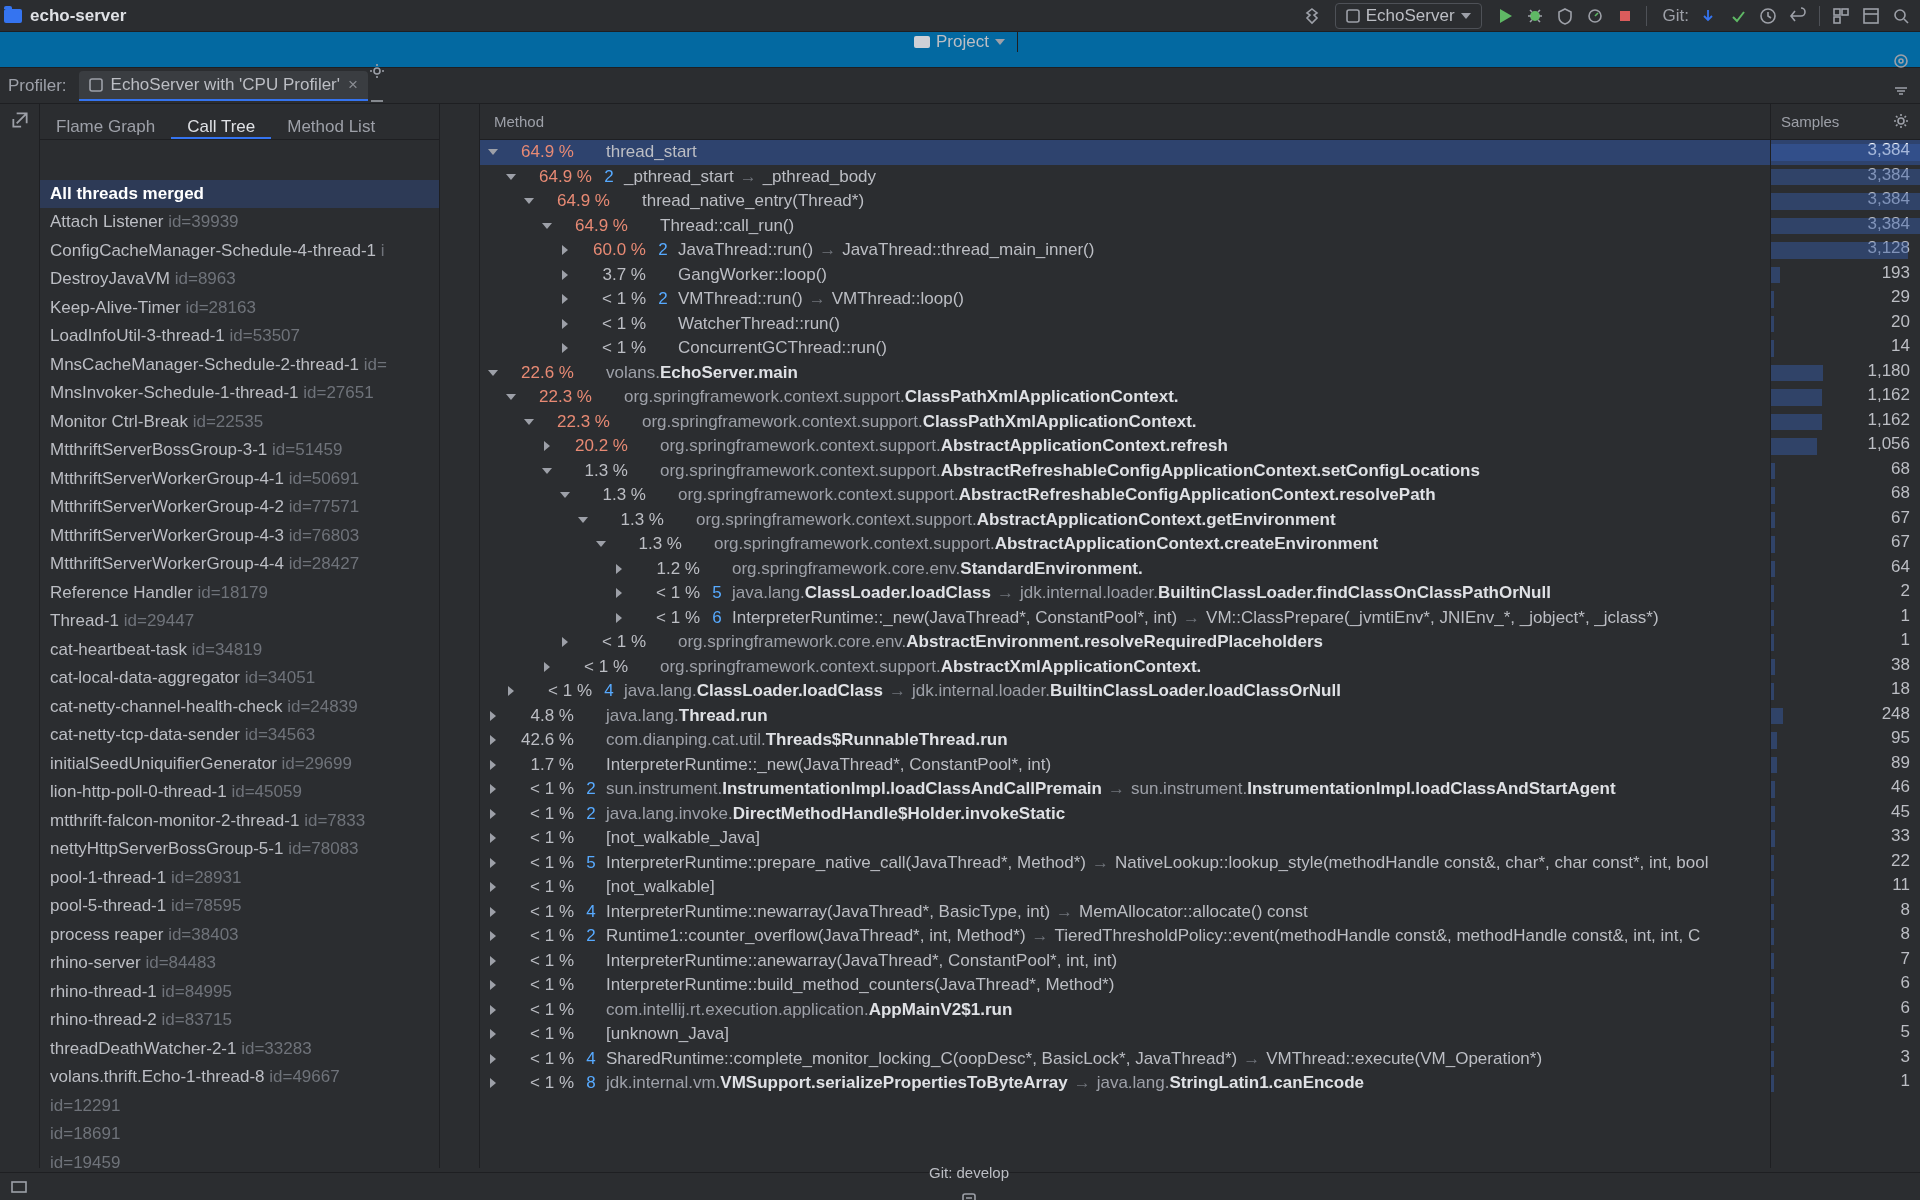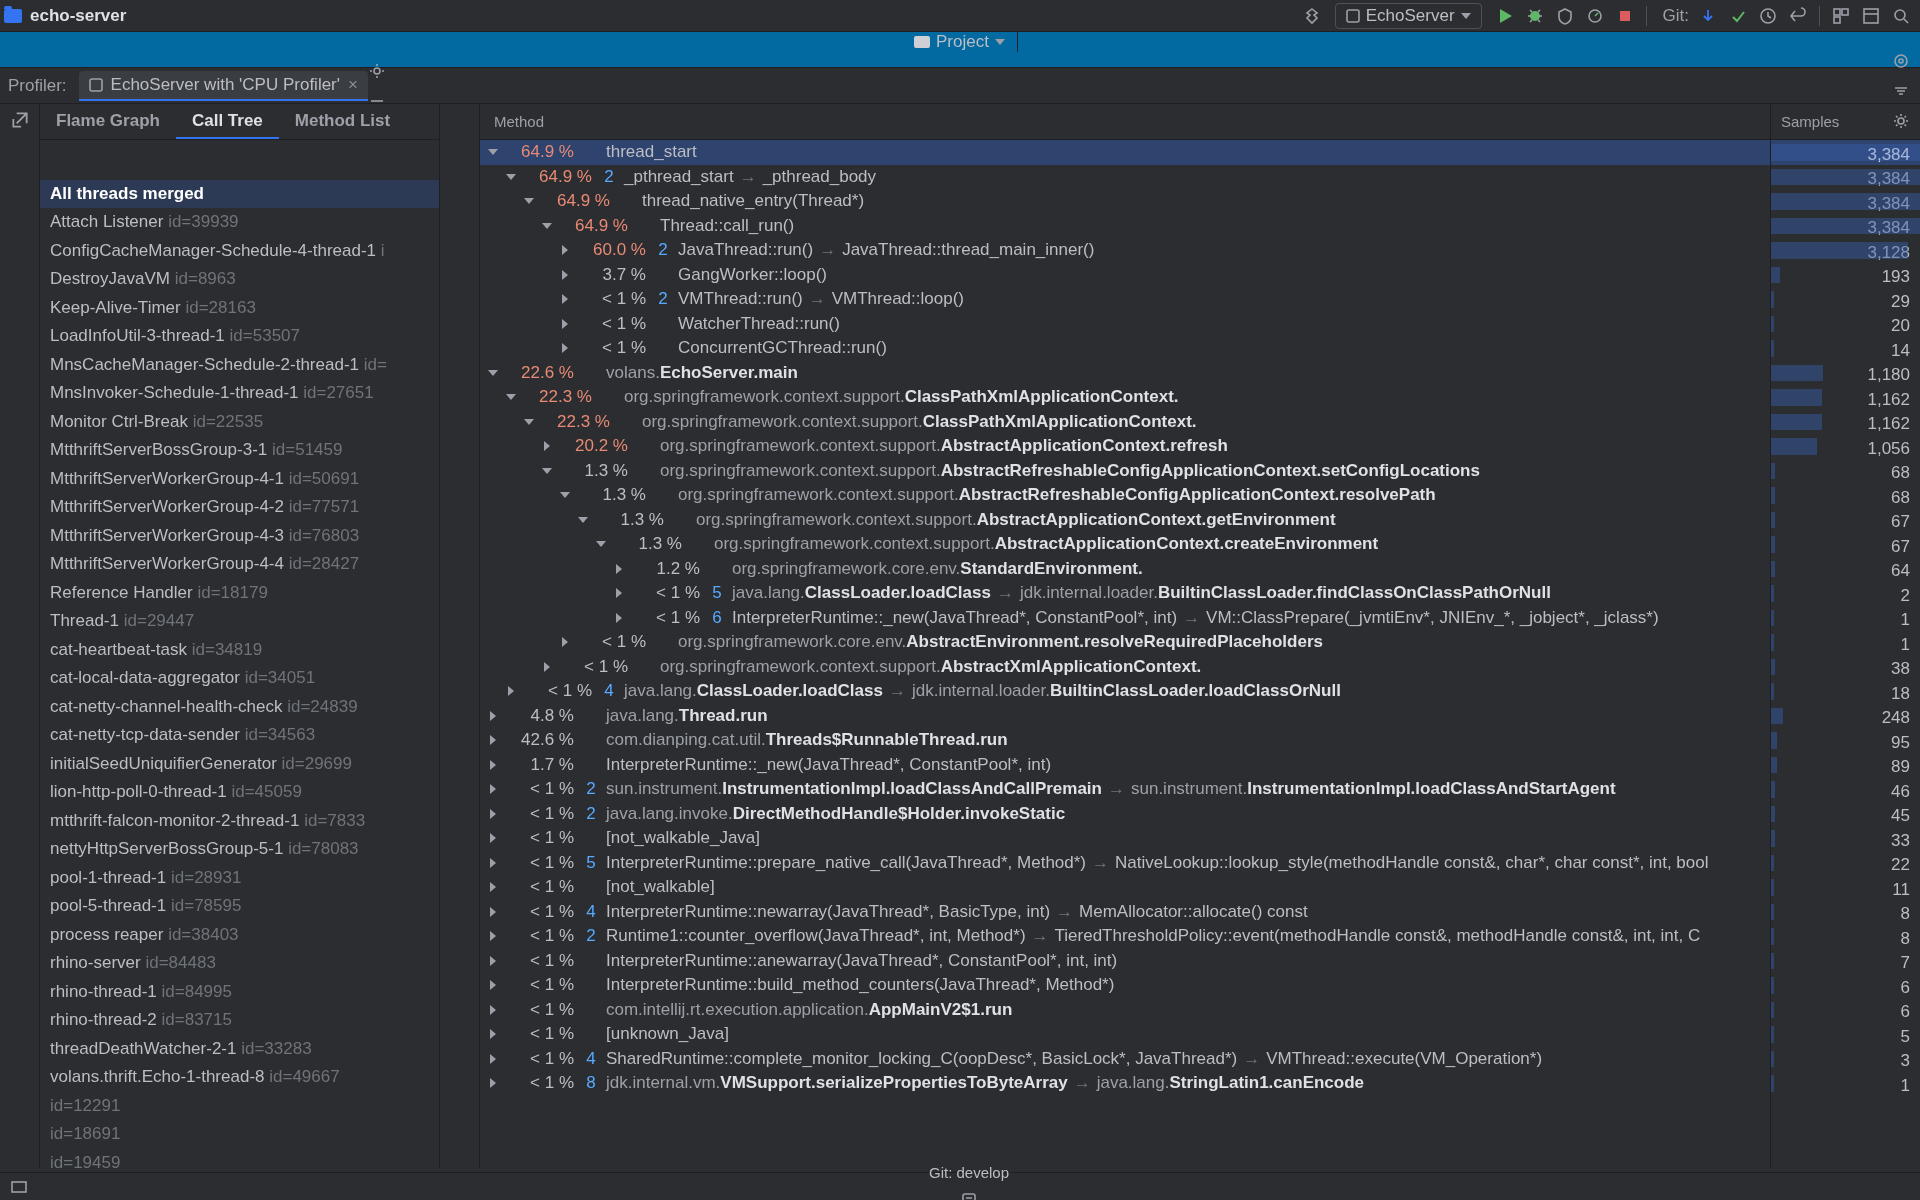--- a/index.html
+++ b/index.html
@@ -31,21 +31,21 @@
 .profilerrow .tab .close { color: #8a8d93; }
 .profilerrow .right { margin-left: auto; display: flex; gap: 12px; padding-right: 10px; }
 
 
 .main { display: flex; height: calc(100% - 36px - 36px - 36px - 28px); }
 .gutter { width: 40px; background: #2b2d30; border-right: 1px solid #1e1f22; display:flex; flex-direction:column; align-items:center; padding-top:6px; gap:8px; }
 .gutter .g-ico { width: 20px; height: 20px; display:flex; align-items:center; justify-content:center; }
 
 .left { width: 400px; background: #2b2d30; border-right: 1px solid #1e1f22; display: flex; flex-direction: column; }
 .subtabs { height: 36px; display:flex; align-items:stretch; border-bottom: 1px solid #1e1f22; }
-.subtabs .st { padding: 0 16px; display:flex; align-items:center; color:#9da0a8; border-bottom: 2px solid transparent; font-weight: bold; }
+.subtabs .st { padding: 0 16px; display:flex; align-items:flex-end; color:#9da0a8; border-bottom: 2px solid transparent; }
 .subtabs .st.active { color:#dfe1e5; border-bottom-color:#3574f0; }
 
 .threadlist { flex: 1; overflow: hidden; }
 .threadlist .header { background:#2d3a56; color:#fff; font-weight:600; padding: 4px 10px; margin-top: 40px; }
 .threadlist .item { padding: 2px 10px; white-space: nowrap; line-height: 24.5px; }
 .threadlist .item .id { color: #6f737a; }
 
 .right { flex: 1; display: flex; flex-direction: column; min-width: 0; }
 .rheaders { height: 36px; display: flex; align-items: center; border-bottom: 1px solid #1e1f22; color:#9da0a8; font-size: 15px; }
 .rheaders .colm { flex: 1; padding-left: 14px; }
@@ -63,21 +63,21 @@
 .tw.closed::before { content:""; border-top:5px solid transparent; border-bottom:5px solid transparent; border-left:6px solid #9da0a8; }
 .pct { width: 72px; text-align: right; display:inline-block; margin-right: 10px; }
 .pct.hot { color:#e88a74; }
 .badge { color:#57aaff; margin-right: 8px; display:inline-block; width:14px; text-align:center; }
 .meth { color:#bcbec4; }
 .meth .pkg { color:#9da0a8; }
 .meth .cls { color:#dfe1e5; font-weight:600; }
 .arrow { color:#6f737a; margin: 0 6px; }
 
 .samplescol { width:150px; border-left:1px solid #1e1f22; }
-.sr { height:24.5px; display:flex; align-items:flex-end; justify-content:flex-end; padding-right:10px; position:relative; }
+.sr { height:24.5px; display:flex; align-items:flex-start; justify-content:flex-end; padding-right:10px; position:relative; }
 .sr .bar { position:absolute; left:0; top:4px; bottom:4px; background:#375fad; opacity:.45; }
 .sr.sel { background:#2e436e; color:#fff; }
 
 
 .status { position:absolute; bottom:0; left:0; right:0; height:28px; background:#2b2d30; border-top:1px solid #1e1f22; display:flex; align-items:center; padding:0 10px; font-size:15px; }
 .status .right { margin-left:auto; display:flex; align-items:center; gap:10px; }
 
 
 .sicon { stroke:#9da0a8; fill:none; stroke-width:1.6; }
 </style>

